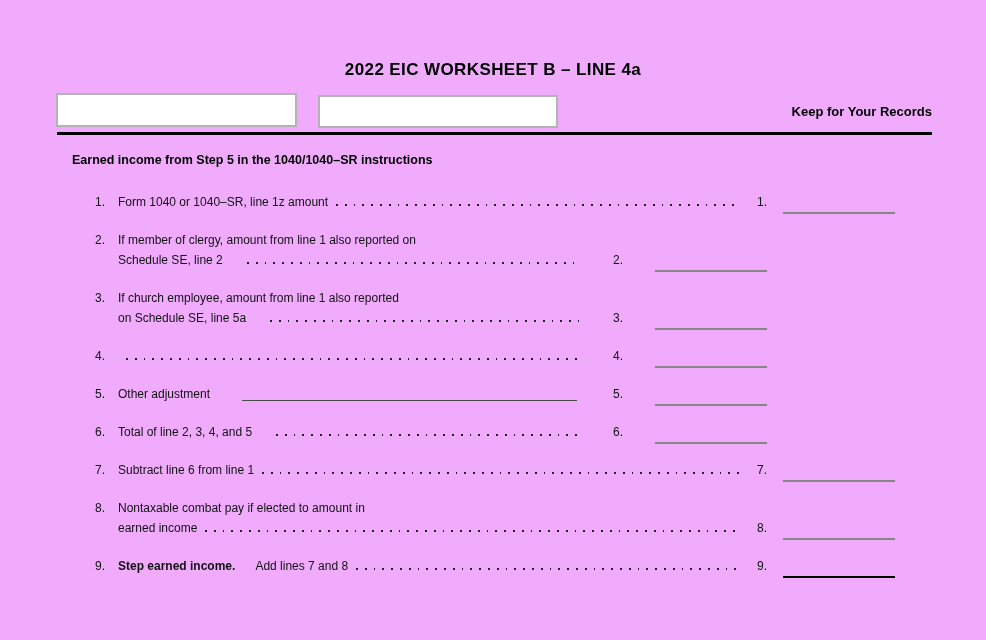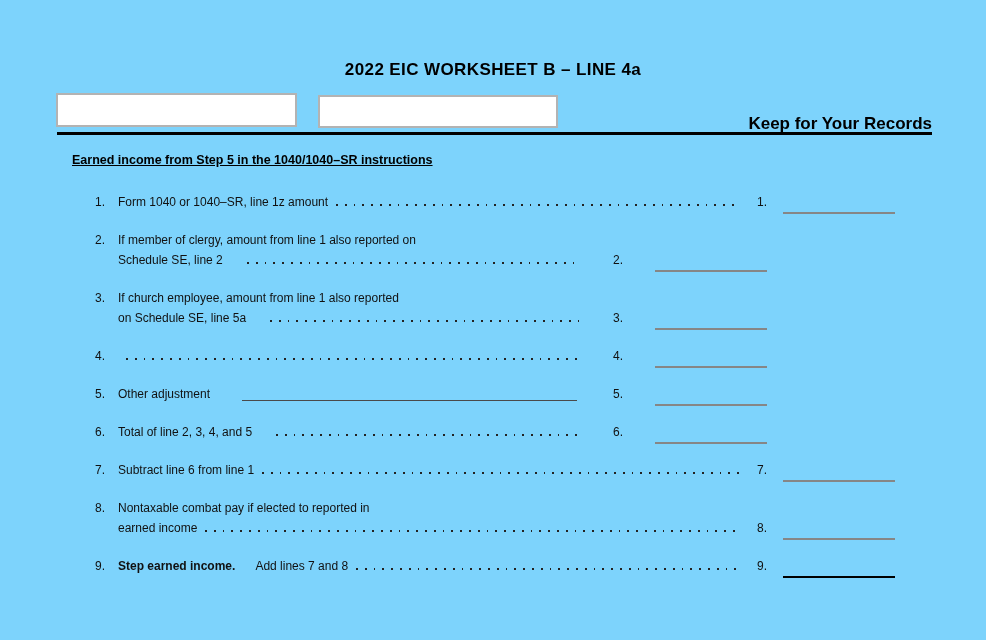--- a/index.html
+++ b/index.html
@@ -1,49 +1,49 @@
 <!DOCTYPE html>
 <html><head>
 <meta charset="utf-8">
 <style>
   html,body { margin:0; padding:0; background:#ffffff; }
   .page {
     position: relative;
     width: 986px; height: 640px;
-    background: #7dd3fc;
+    background: #f0abfc;
     font-family: "Liberation Sans", "DejaVu Sans", sans-serif;
     color: #111111;
     overflow: hidden;
   }
   .title {
     position: absolute; top: 60px; left: 0; right: 0;
     text-align: center;
     font-size: 17px; font-weight: bold; letter-spacing: .4px;
     color: #000;
   }
   .entry-box {
     position: absolute;
     background: #fff;
     border: 2px solid #b3b3b3;
     box-sizing: border-box;
   }
   .box-left  { left: 56px;  top: 93px; width: 241px; height: 34px; }
   .box-right { left: 318px; top: 95px; width: 240px; height: 33px; }
   .keep-label {
-    position: absolute; top: 114px; right: 54px;
-    font-size: 17px; font-weight: bold; color: #000; padding-left: 11px;
+    position: absolute; top: 104px; right: 54px;
+    font-size: 13px; font-weight: bold; color: #000; padding-left: 11px;
   }
   .header-rule {
     position: absolute; top: 132px; left: 57px; right: 54px;
     height: 3px; background: #000;
   }
   .body { position: absolute; top: 152px; left: 57px; right: 54px; }
   .section-heading {
     margin: 0 0 24px 15px;
-    font-size: 12.5px; font-weight: bold; line-height: 16px; color: #000; text-decoration: underline;
+    font-size: 12.5px; font-weight: bold; line-height: 16px; color: #000;
   }
   .item { display: flex; margin-bottom: 18px; font-size: 12px; line-height: 20px; }
   .itemnum { width: 48px; text-align: right; flex-shrink: 0; }
   .itembody { flex: 1; margin-left: 13px; min-width: 0; }
   .row { display: flex; align-items: baseline; }
   .row.inner { margin-right: 165px; gap: 16px; }
   .row.outer { margin-right: 37px; }
   .txt { white-space: nowrap; }
   .bold { font-weight: bold; }
   .leader {
@@ -169,21 +169,21 @@
           <span class="ansnum">7.</span>
           <span class="ansline"></span>
         </div>
       </div>
     </div>
 
     <div class="item">
       <div class="itemnum">8.</div>
       <div class="itembody">
         <div class="row">
-          <span class="txt">Nontaxable combat pay if elected to reported in</span>
+          <span class="txt">Nontaxable combat pay if elected to amount in</span>
         </div>
         <div class="row outer">
           <span class="txt">earned income</span>
           <span class="leader"></span>
           <span class="ansnum">8.</span>
           <span class="ansline"></span>
         </div>
       </div>
     </div>
 

